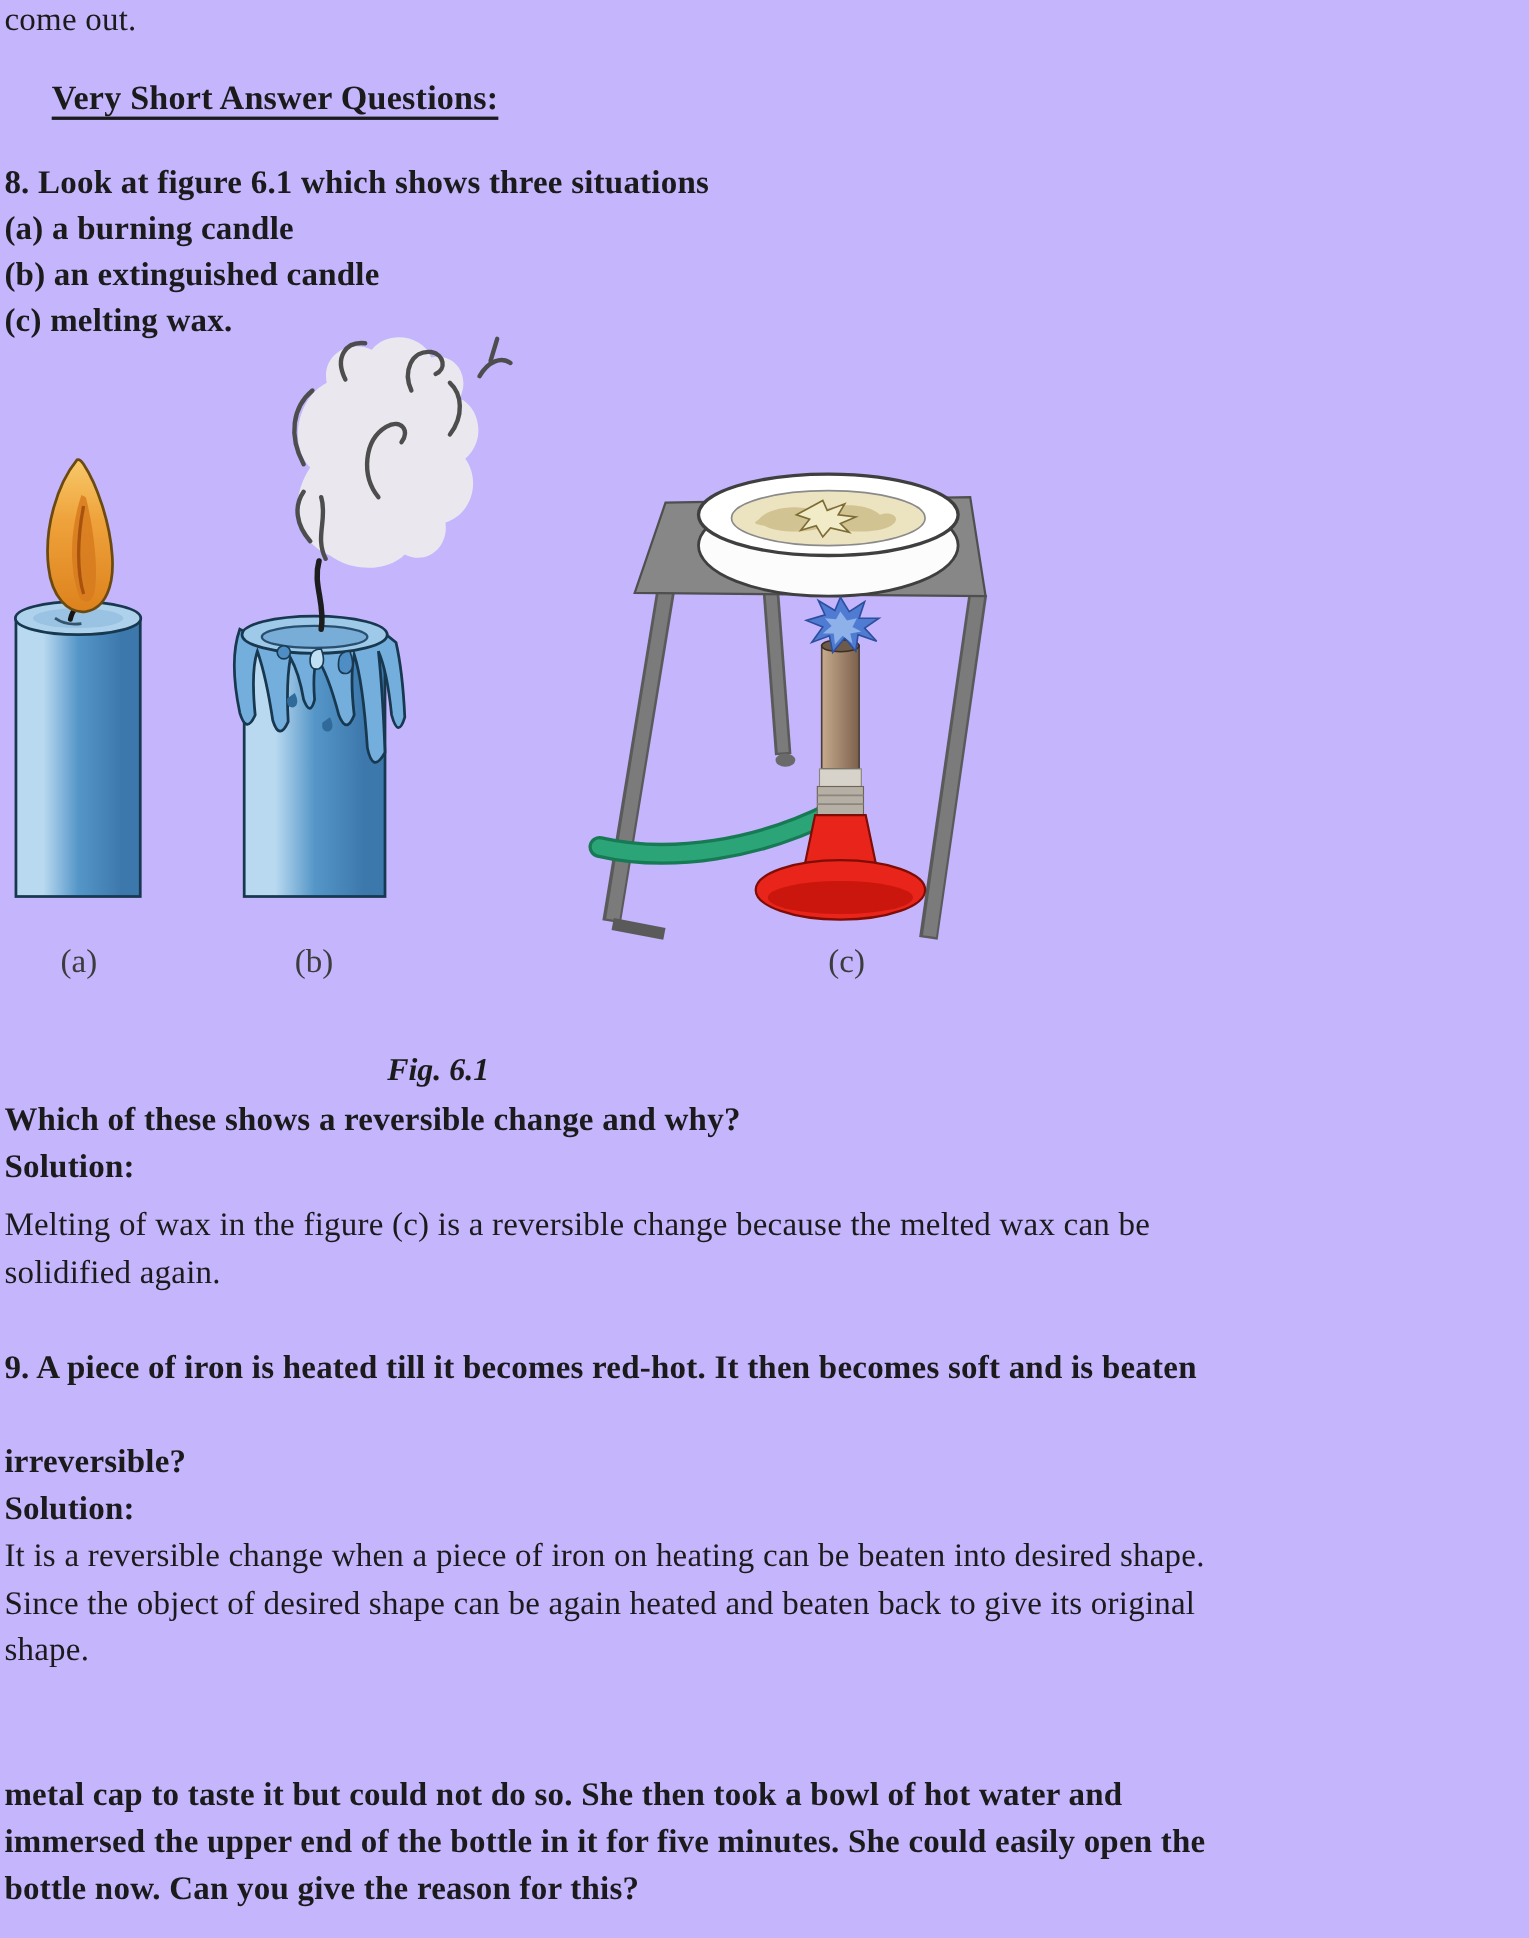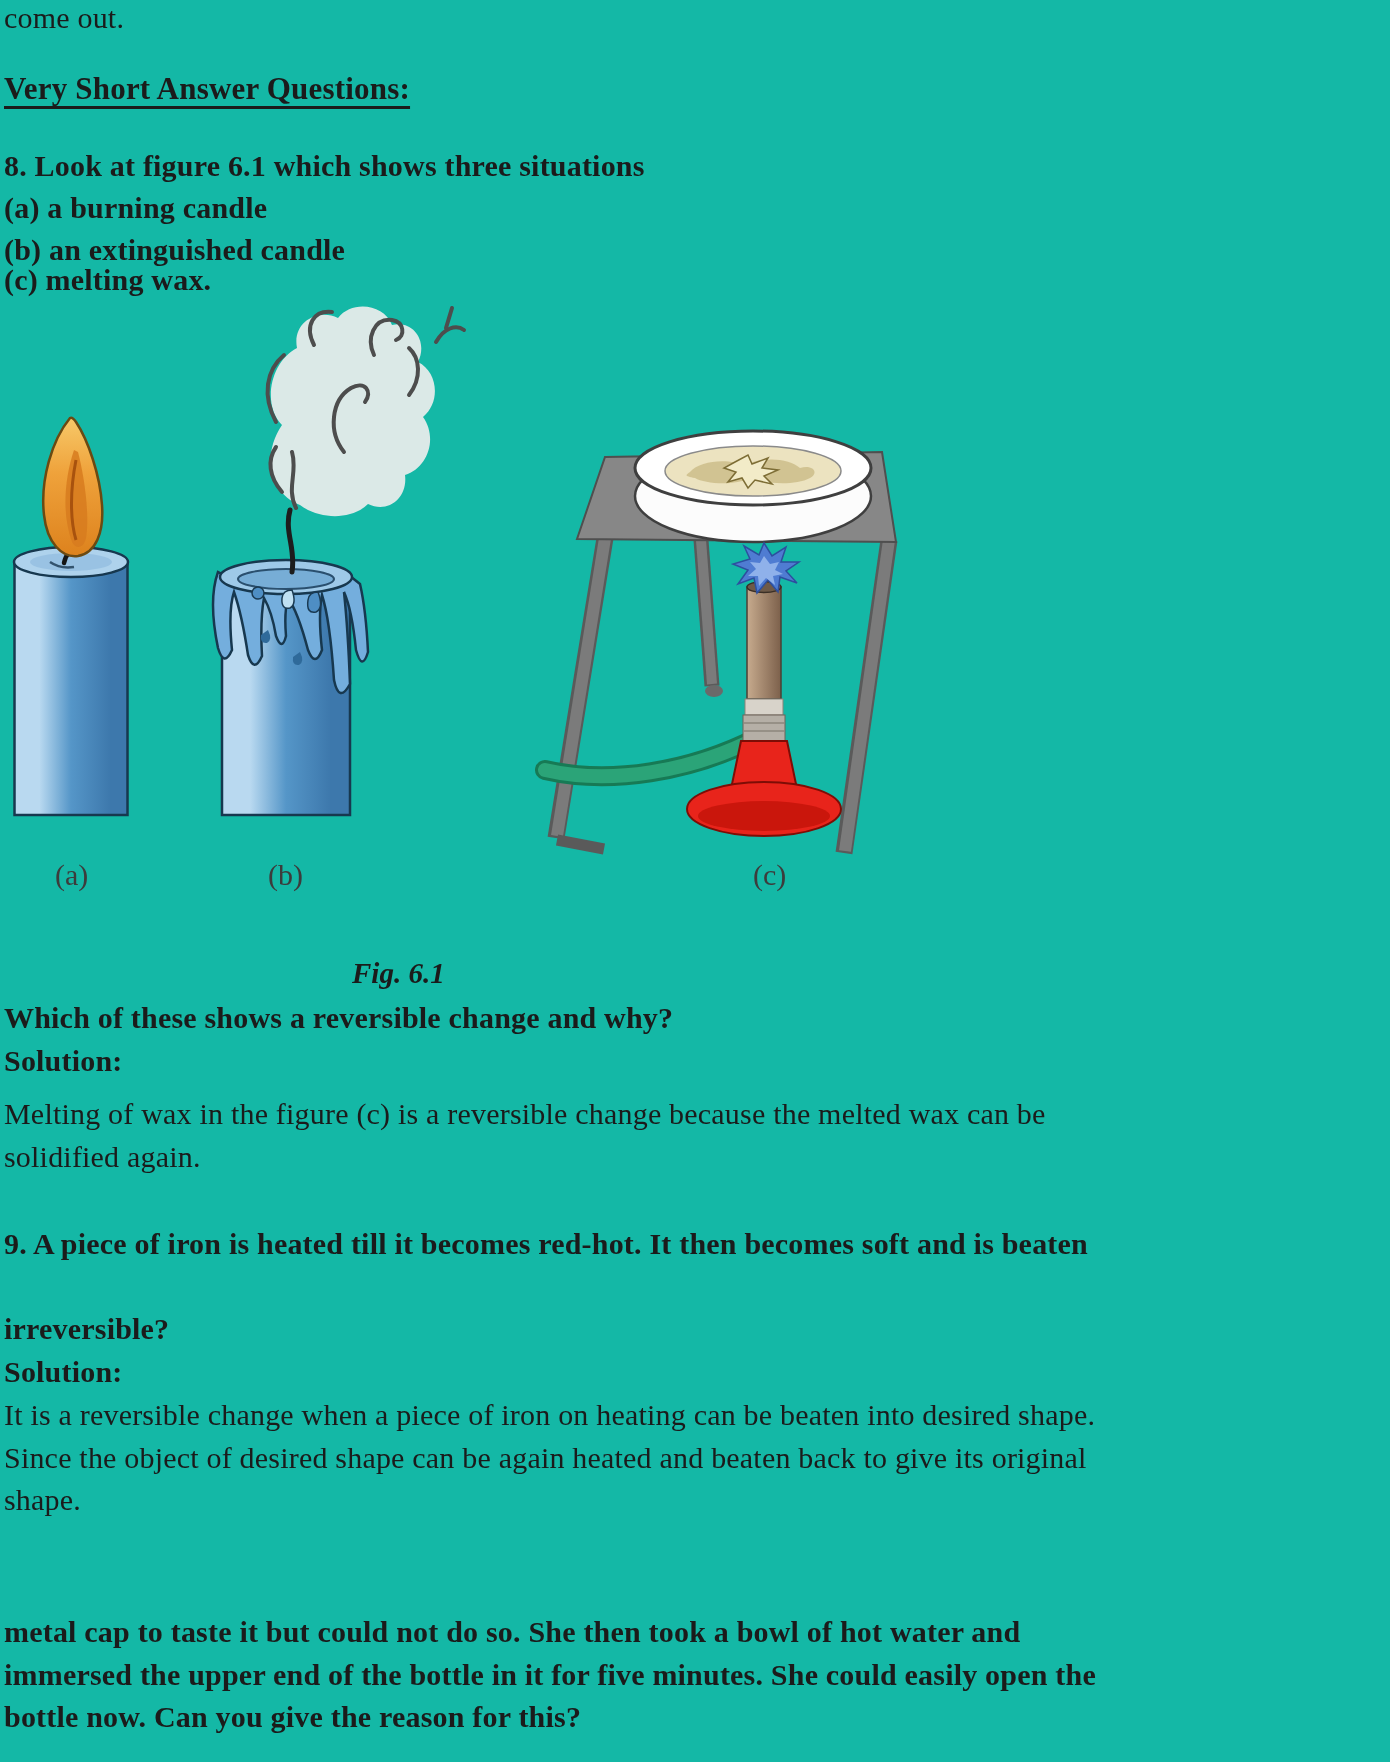--- a/index.html
+++ b/index.html
@@ -1,36 +1,37 @@
 <!DOCTYPE html>
 <html style="--text: #1b1b1b; --candle-blue: #5596c8; --candle-blue-light: #b9d9f0; --candle-blue-dark: #3d78ac; --flame-light: #f7c969; --flame-orange: #efa23b; --flame-deep: #dd821d; --smoke-gray: #4d4d4d; --tripod-gray: #7b7b7b; --plate-gray: #878787; --dish-white: #fcfcfc; --wax-cream: #ece3c0; --wax-tan: #cdbd8a; --barrel-light: #c7ab8e; --barrel-dark: #7c604b; --burner-red: #e8241b; --hose-green: #2ba478; --burner-flame-blue: #4f7cd2;"><head>
 <meta charset="utf-8">
 <style>
   html,body{margin:0;padding:0;background:#ffffff;}
   .page{
     position:relative;
     width:1390px;height:1762px;
-    background:#14b8a6;
+    background:#c4b5fd;
     font-family:"Liberation Serif", serif;
     color:var(--text,#1b1b1b);
     overflow:hidden;
   }
   .ln{
     position:absolute;left:4px;
     font-size:30px;line-height:36px;
     white-space:nowrap;
     letter-spacing:0.2px;
   }
   .b{font-weight:bold;}
   .heading{
     font-weight:bold;
     text-decoration:underline;
     text-decoration-thickness:3px;
     text-underline-offset:7px;
     font-size:31px;
+    margin-left:43px;
   }
   .figlabel{
     position:absolute;
     font-size:30px;
     color:#3c3c3c;
     line-height:34px;
   }
   .caption{
     position:absolute;
     font-weight:bold;font-style:italic;
@@ -63,21 +64,21 @@
 
 <div class="page">
 
   <div class="ln" style="top:0px">come out.</div>
 
   <div class="ln heading" style="top:71px">Very Short Answer Questions:</div>
 
   <div class="ln b" style="top:148px">8. Look at figure 6.1 which shows three situations</div>
   <div class="ln b" style="top:190px">(a) a burning candle</div>
   <div class="ln b" style="top:232px">(b) an extinguished candle</div>
-  <div class="ln b" style="top:262px">(c) melting wax.</div>
+  <div class="ln b" style="top:274px">(c) melting wax.</div>
 
   <svg style="top:300px;left:0" width="920" height="560" viewBox="0 0 920 560" aria-hidden="true">
     <defs>
       <linearGradient id="gradCandle" x1="0" y1="0" x2="1" y2="0">
         <stop offset="0" class="cb1"></stop>
         <stop offset="0.22" class="cb1"></stop>
         <stop offset="0.5" class="cb2"></stop>
         <stop offset="0.85" class="cb3"></stop>
         <stop offset="1" class="cb3"></stop>
       </linearGradient>

